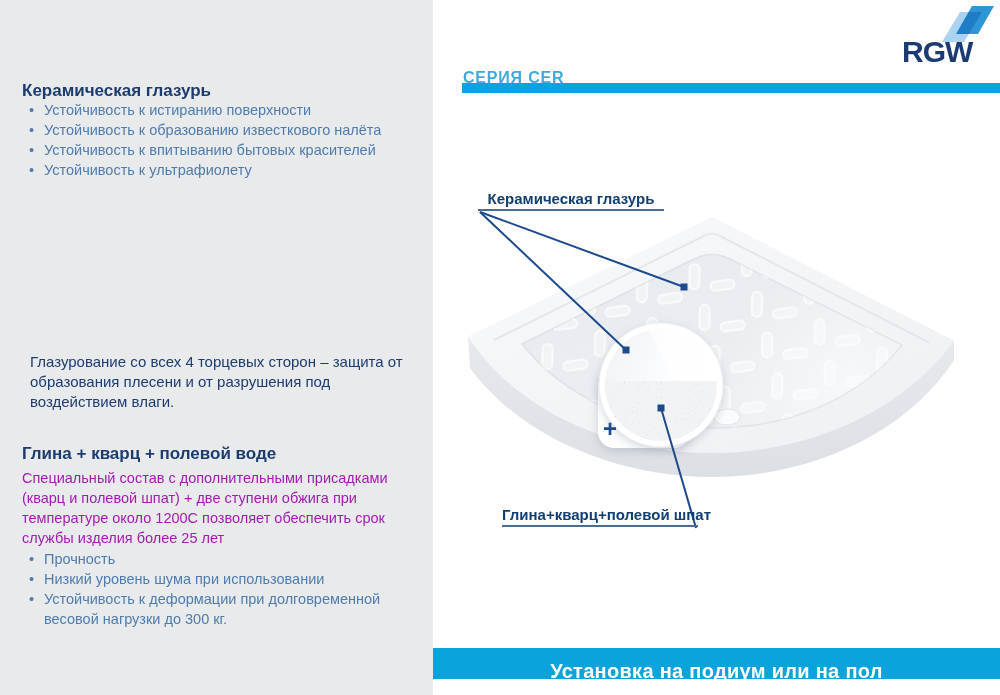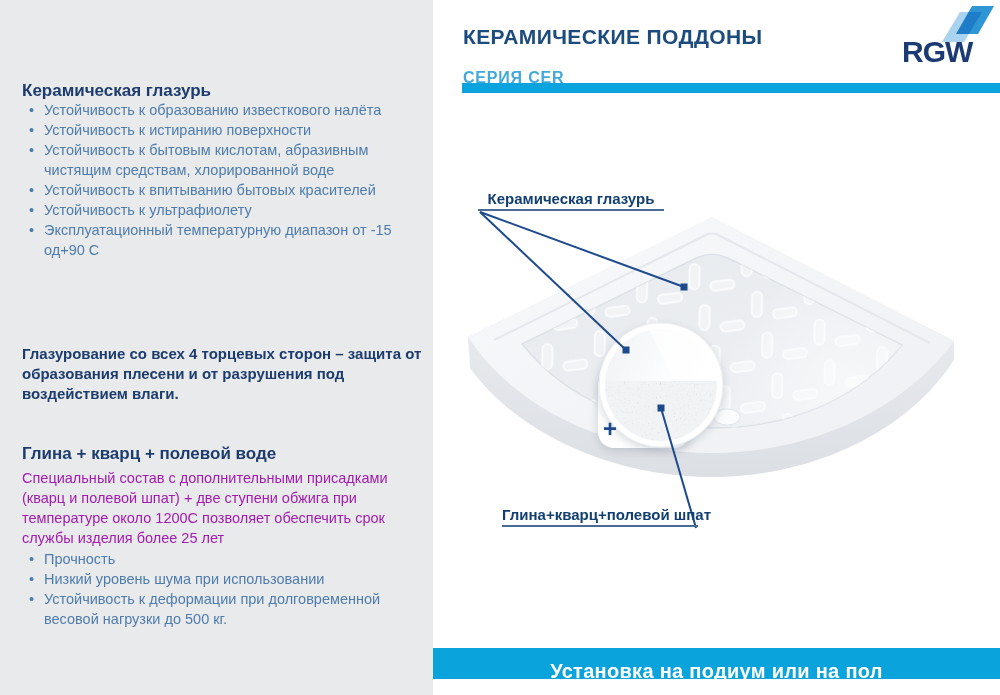--- a/index.html
+++ b/index.html
@@ -7,22 +7,22 @@
         font-family:"Liberation Sans",sans-serif;background:#ffffff;}
 
   
   .left-panel{position:absolute;left:0;top:0;width:433px;height:695px;background:#e9eaec;}
   .lp-heading{position:absolute;left:22px;margin:0;font-size:17px;font-weight:bold;color:#1c3c6e;}
   .lp-h1{top:81px;} .lp-h2{top:444px;}
   .lp-list{position:absolute;left:22px;margin:0;padding:0;list-style:none;width:390px;}
   .lp-list-1{top:100px;} .lp-list-2{top:549px;}
   .lp-list li{position:relative;padding-left:22px;font-size:14.5px;line-height:20px;color:#4e7cac;}
   .lp-list li::before{content:"•";position:absolute;left:7px;color:#4e7cac;}
-  .lp-note{position:absolute;left:22px;top:344px;width:400px;margin:0;
-           font-size:15px;line-height:20px;font-weight:bold;color:#1c3c6e;}
+  .lp-note{position:absolute;left:22px;top:344px;width:400px;margin:8px;
+           font-size:15px;line-height:20px;font-weight:normal;color:#1c3c6e;}
   .lp-par{position:absolute;left:22px;top:468px;width:402px;margin:0;
           font-size:14.5px;line-height:20px;color:#a21caf;}
 
   
   .page-title{position:absolute;left:463px;top:25px;margin:0;font-size:21px;
               font-weight:bold;letter-spacing:.4px;color:#1c4b7e;}
   .series-subtitle{position:absolute;left:463px;top:69px;font-size:16px;
               font-weight:600;letter-spacing:.8px;color:#41a9db;}
   .accent-bar{position:absolute;left:462px;top:83px;width:538px;height:10px;background:#0ba3dd;}
   .logo{position:absolute;left:890px;top:2px;width:110px;height:66px;}
@@ -43,40 +43,37 @@
           font-weight:bold;letter-spacing:.3px;}
 </style>
 </head>
 <body>
 
 <div class="page">
 
   <aside class="left-panel">
     <h2 class="lp-heading lp-h1">Керамическая глазурь</h2>
     <ul class="lp-list lp-list-1">
+      <li>Устойчивость к истиранию поверхности</li>
       <li>Устойчивость к образованию известкового налёта</li>
-      <li>Устойчивость к истиранию поверхности</li>
-      <li>Устойчивость к бытовым кислотам, абразивным чистящим средствам, хлорированной воде</li>
       <li>Устойчивость к впитыванию бытовых красителей</li>
       <li>Устойчивость к ультрафиолету</li>
-      <li>Эксплуатационный температурную диапазон от -15 од+90 С</li>
     </ul>
 
     <p class="lp-note">Глазурование со всех 4 торцевых сторон – защита от образования плесени и от разрушения под воздействием влаги.</p>
 
     <h2 class="lp-heading lp-h2">Глина + кварц + полевой воде</h2>
     <p class="lp-par">Специальный состав с дополнительными присадками (кварц и полевой шпат) + две ступени обжига при температуре около 1200С позволяет обеспечить срок службы изделия более 25 лет</p>
     <ul class="lp-list lp-list-2">
       <li>Прочность</li>
       <li>Низкий уровень шума при использовании</li>
-      <li>Устойчивость к деформации при долговременной весовой нагрузки до 500 кг.</li>
+      <li>Устойчивость к деформации при долговременной весовой нагрузки до 300 кг.</li>
     </ul>
   </aside>
 
-  <h1 class="page-title">КЕРАМИЧЕСКИЕ ПОДДОНЫ</h1>
   <div class="series-subtitle">СЕРИЯ CER</div>
   <div class="accent-bar"></div>
 
   <svg class="logo" viewBox="0 0 110 66">
     <g>
       <polygon points="52,40 70,10 92,10 74,40" fill="#a9d3ef"></polygon>
       <polygon points="66,32 82,4 104,4 88,32" fill="#2e96d4" style="mix-blend-mode:multiply"></polygon>
     </g>
     <text x="12" y="60" font-size="30" font-weight="bold" fill="#1c3a74" letter-spacing="-1">RGW</text>
   </svg>

